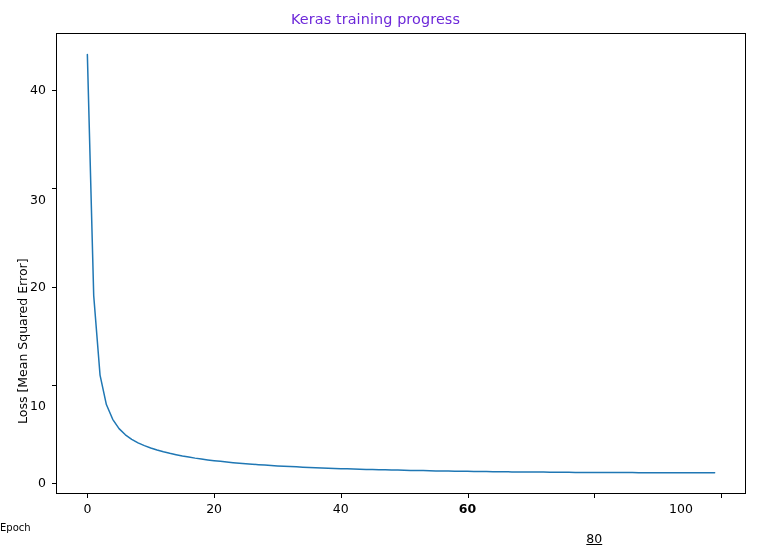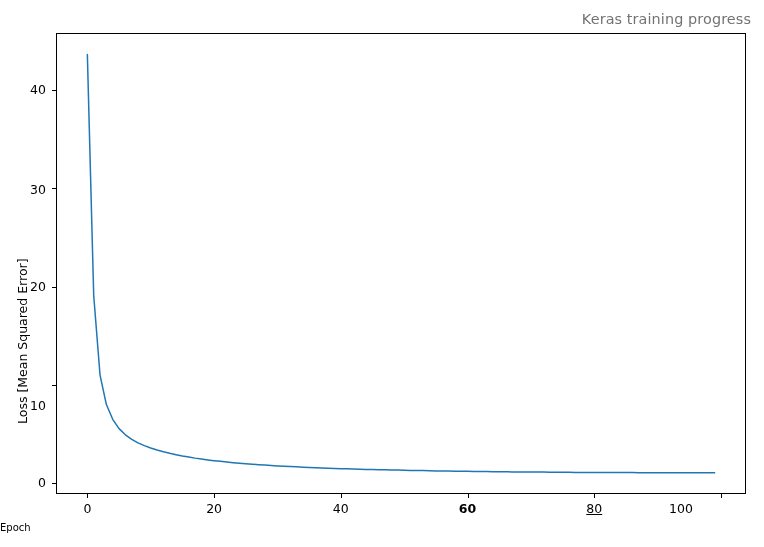--- a/index.html
+++ b/index.html
@@ -1,22 +1,22 @@
 <!DOCTYPE html>
 <html><head>
 <meta charset="utf-8">
 <style>
   html,body{margin:0;padding:0;background:#ffffff;}
   body{width:764px;height:547px;overflow:hidden;
        font-family:"DejaVu Sans","Liberation Sans",sans-serif;color:#000;}
   #figure{position:relative;width:764px;height:547px;background:#ffffff;}
 
   #chart-title{
-    position:absolute;left:0;top:11px;width:751px;text-align:right;
-    font-size:14.4px;color:#737373;letter-spacing:0.1px;
+    position:absolute;left:0;top:11px;width:751px;text-align:center;
+    font-size:14.4px;color:#6d28d9;letter-spacing:0.1px;
   }
 
   
   #axes-frame{
     position:absolute;left:56px;top:33px;width:690px;height:461px;
     border:1.05px solid #000;box-sizing:border-box;background:#fff;
   }
   #plot-svg{position:absolute;left:56px;top:33px;width:690px;height:461px;}
 
   .tick-mark{position:absolute;background:#000;}
@@ -59,33 +59,33 @@
   <div id="xticks-layer">
       <div class="tick-mark xtick-mark" style="left: 87.3636px; top: 494px;"></div>
       <div class="xtick-label" style="left: 57.3636px; top: 501px;">0</div>
       <div class="tick-mark xtick-mark" style="left: 214.085px; top: 494px;"></div>
       <div class="xtick-label" style="left: 184.085px; top: 501px;">20</div>
       <div class="tick-mark xtick-mark" style="left: 340.807px; top: 494px;"></div>
       <div class="xtick-label" style="left: 310.807px; top: 501px;">40</div>
       <div class="tick-mark xtick-mark" style="left: 467.529px; top: 494px;"></div>
       <div class="xtick-label" style="left: 437.529px; top: 501px; font-weight: bold;">60</div>
       <div class="tick-mark xtick-mark" style="left: 594.251px; top: 494px;"></div>
-      <div class="xtick-label" style="left: 564.251px; top: 501px; text-decoration: underline;">80</div>
+      <div class="xtick-label" style="left: 564.251px; top: 531px; text-decoration: underline;">80</div>
       <div class="tick-mark xtick-mark" style="left: 720.972px; top: 494px;"></div>
       <div class="xtick-label" style="left: 651px; top: 501px;">100</div>
     </div>
   <div id="yticks-layer">
       <div class="tick-mark ytick-mark" style="left: 52px; top: 483.188px;"></div>
       <div class="ytick-label" style="left: 6px; top: 475.188px;">0</div>
       <div class="tick-mark ytick-mark" style="left: 52px; top: 384.893px;"></div>
       <div class="ytick-label" style="left: 6px; top: 398px;">10</div>
       <div class="tick-mark ytick-mark" style="left: 52px; top: 286.599px;"></div>
       <div class="ytick-label" style="left: 6px; top: 278.599px;">20</div>
       <div class="tick-mark ytick-mark" style="left: 52px; top: 188.305px;"></div>
-      <div class="ytick-label" style="left: 6px; top: 182px;">30</div>
+      <div class="ytick-label" style="left: 6px; top: 192px;">30</div>
       <div class="tick-mark ytick-mark" style="left: 52px; top: 90.0107px;"></div>
       <div class="ytick-label" style="left: 6px; top: 82.0107px;">40</div>
     </div>
 
   <div id="xlabel">Epoch</div>
   <div id="ylabel">Loss [Mean Squared Error]</div>
 
 </div>
 
 </body></html>

